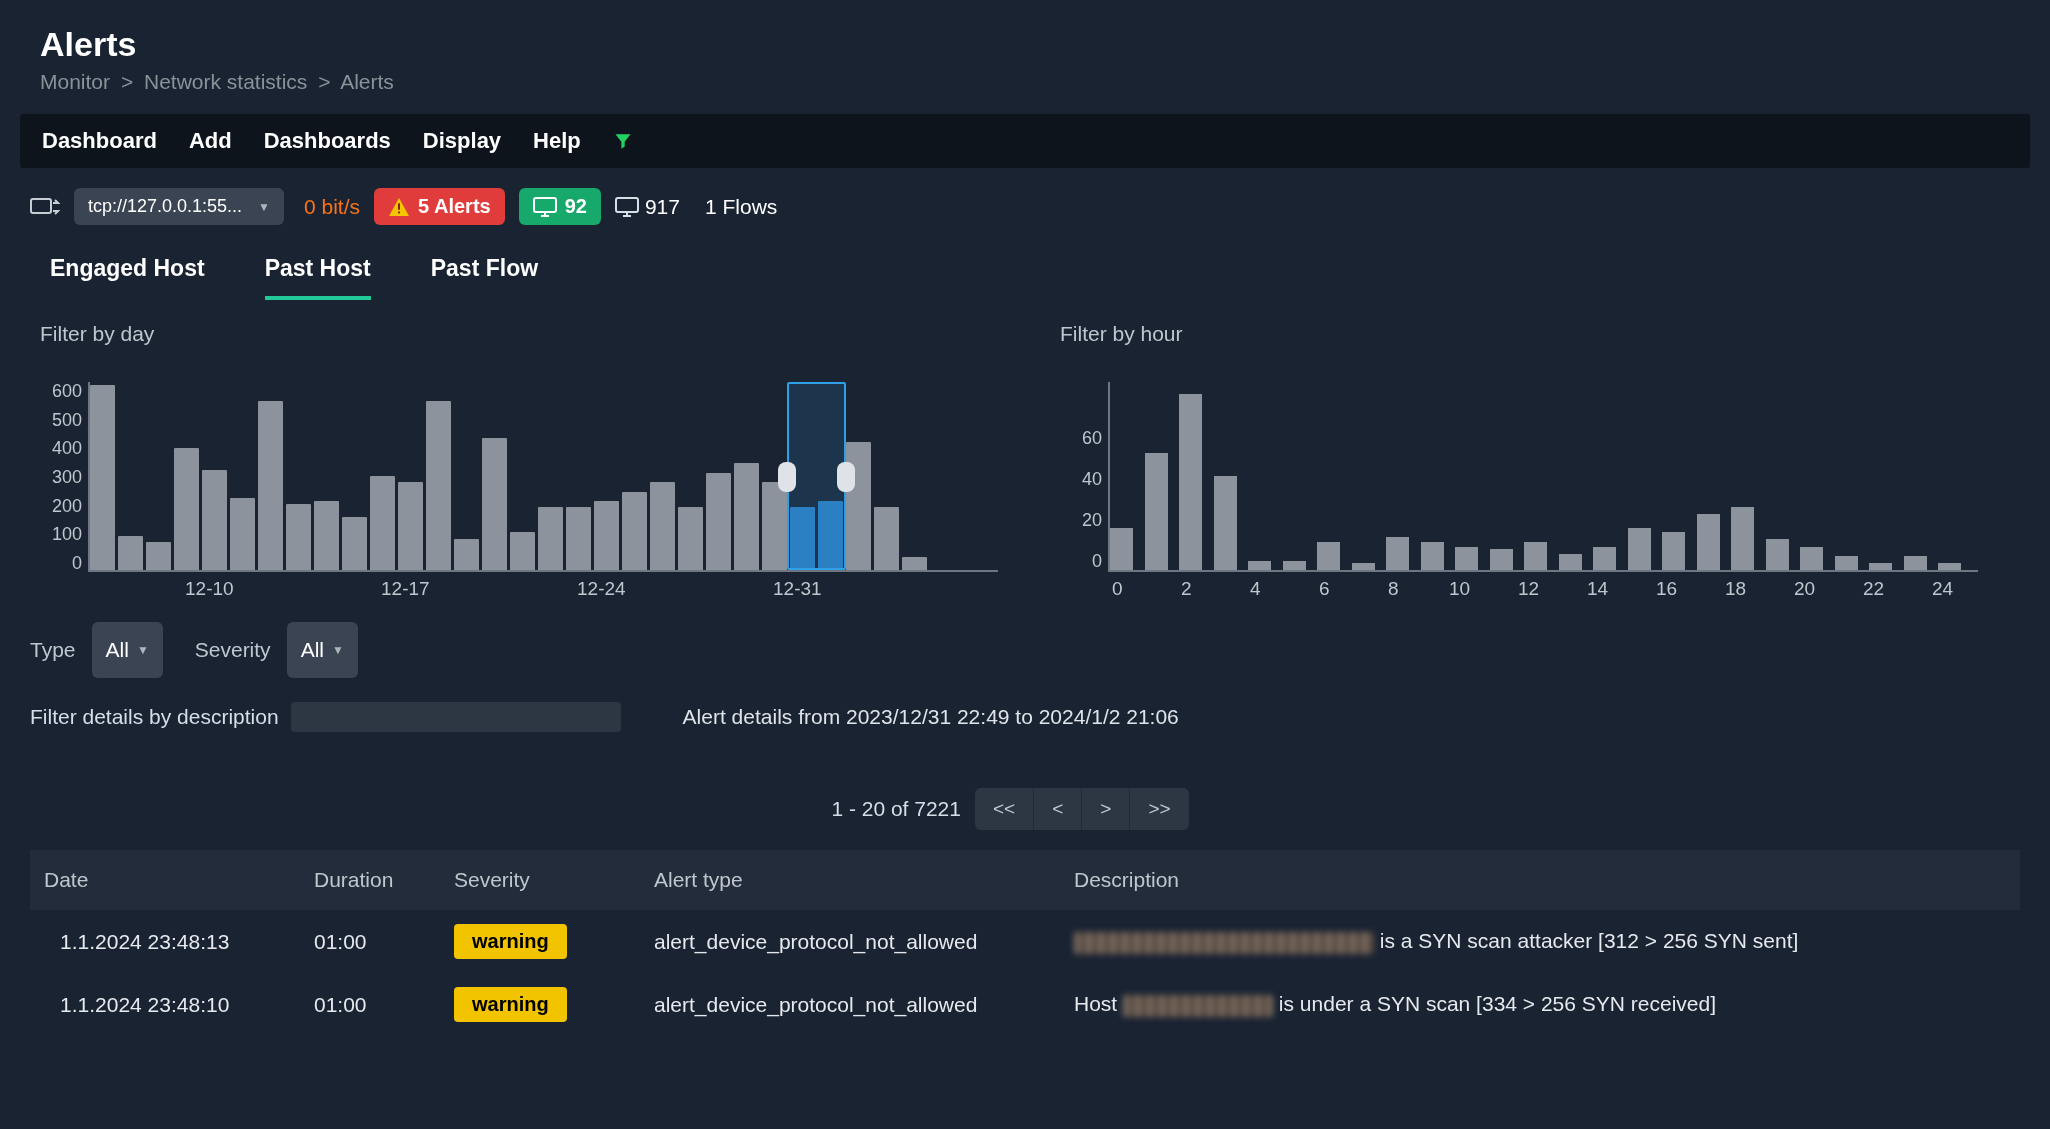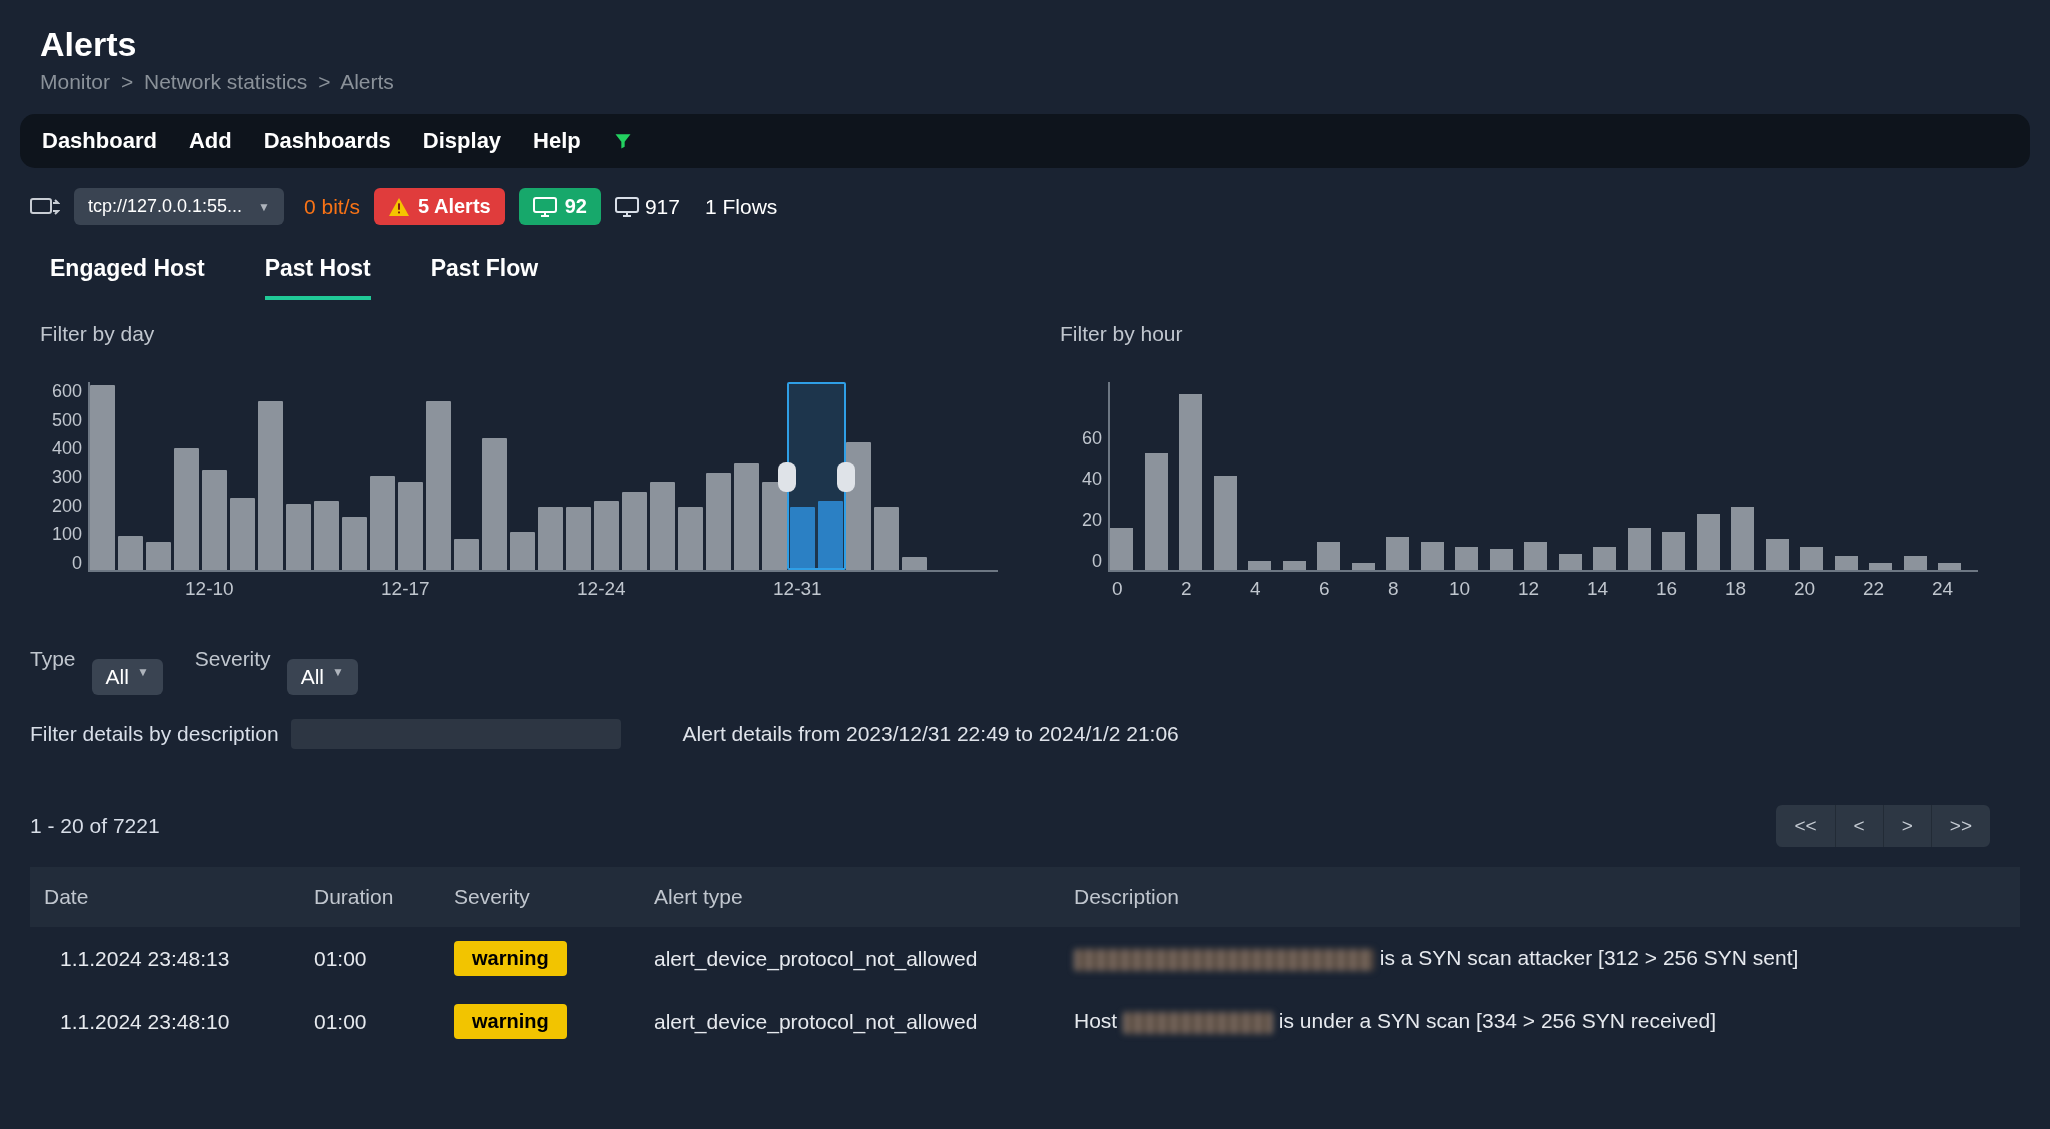--- a/index.html
+++ b/index.html
@@ -16,21 +16,21 @@
   .header { padding: 25px 20px 10px 20px; }
   .page-title { font-size: 34px; font-weight: 600; color: #fff; margin-bottom: 6px; }
   .breadcrumb { color: #8a9199; font-size: 21px; font-weight: 500; }
   .breadcrumb .sep { margin: 0 5px; }
   .menubar {
     background: #0e141c;
     display: flex;
     align-items: center;
     gap: 32px;
     padding: 14px 22px;
-    border-radius: 15px;
+    border-radius: 3px;
     margin-top: 10px;
   }
   .menubar-item { color: #fff; font-weight: 600; font-size: 22px; cursor: pointer; }
   .funnel { color: #23d160; font-size: 20px; }
   .infobar {
     display: flex;
     align-items: center;
     gap: 14px;
     padding: 20px 10px 16px 10px;
   }
@@ -77,27 +77,27 @@
     top: 80px;
   }
   .xaxis { display:flex; margin-left:58px; margin-top:6px; font-size:19px; color:#c0c6ce;}
   .xaxis div { flex: 0 0 auto; }
   .hbars { position:absolute; left:0; bottom:0; height:100%; display:flex; align-items:flex-end; gap:3px;}
   .hbar { background:#8c939c; width:23px; }
   .filters-row1 { display:flex; align-items:center; gap: 16px; padding: 22px 10px 0 10px; font-size:21px;}
   .filters-row1 .lbl { color:#c0c6ce; font-weight:500;}
   .pill {
     background:#3a4452; color:#fff; border-radius:6px;
-    padding: 6px 14px; display:inline-flex; align-items:flex-start; gap:8px; font-weight:500;margin-top:37px;
+    padding: 16px 14px; display:inline-flex; align-items:center; gap:8px; font-weight:500;
   }
   .pill .chev{font-size:12px;color:#aeb4bc;}
   .filters-row2 { display:flex; align-items:center; gap: 12px; padding: 24px 10px 0 10px; font-size:21px;}
   .desc-input { background:#2d3643; border:none; height:30px; width:330px; border-radius:4px; }
   .summary-text { color:#dfe3ea; font-weight:500; margin-left:50px; }
-  .pager-row { display:flex; justify-content:space-between; align-items:center; gap:14px; padding: 56px 40px 10px 10px; font-size:21px;}
+  .pager-row { display:flex; justify-content:center; align-items:center; gap:14px; padding: 56px 40px 10px 10px; font-size:21px;}
   .pager-btns { background:#2d3744; border-radius:6px; display:flex; }
   .pager-btns button {
     background:transparent; border:none; border-right:1px solid #222b36;
     color:#c6ccd4; padding:10px 18px; font-size:19px; cursor:pointer;
   }
   .pager-btns button:last-child{border-right:none;}
   table.data { width: calc(100% - 20px); margin: 10px 10px 0 10px; border-collapse: collapse; font-size:21px;}
   table.data thead th {
     text-align:left; font-weight:500; color:#c0c6ce;
     background:#222c3a; padding: 18px 14px;

